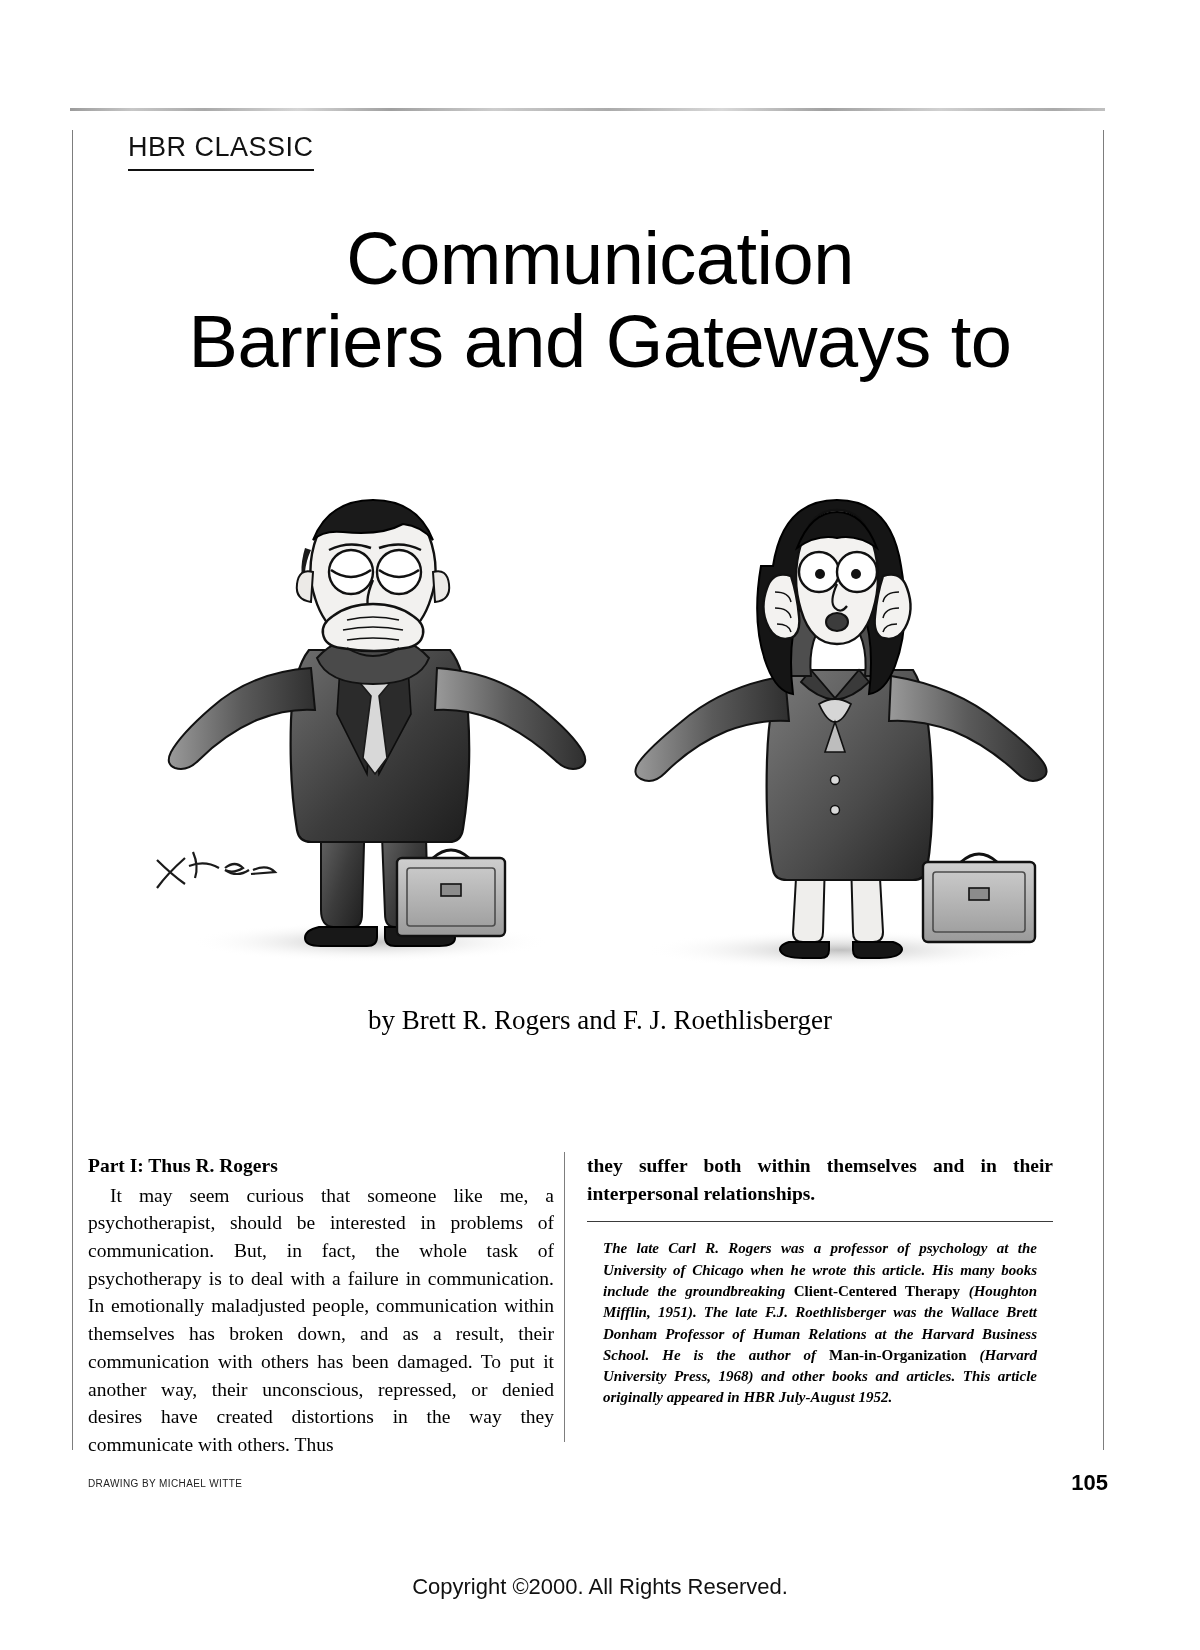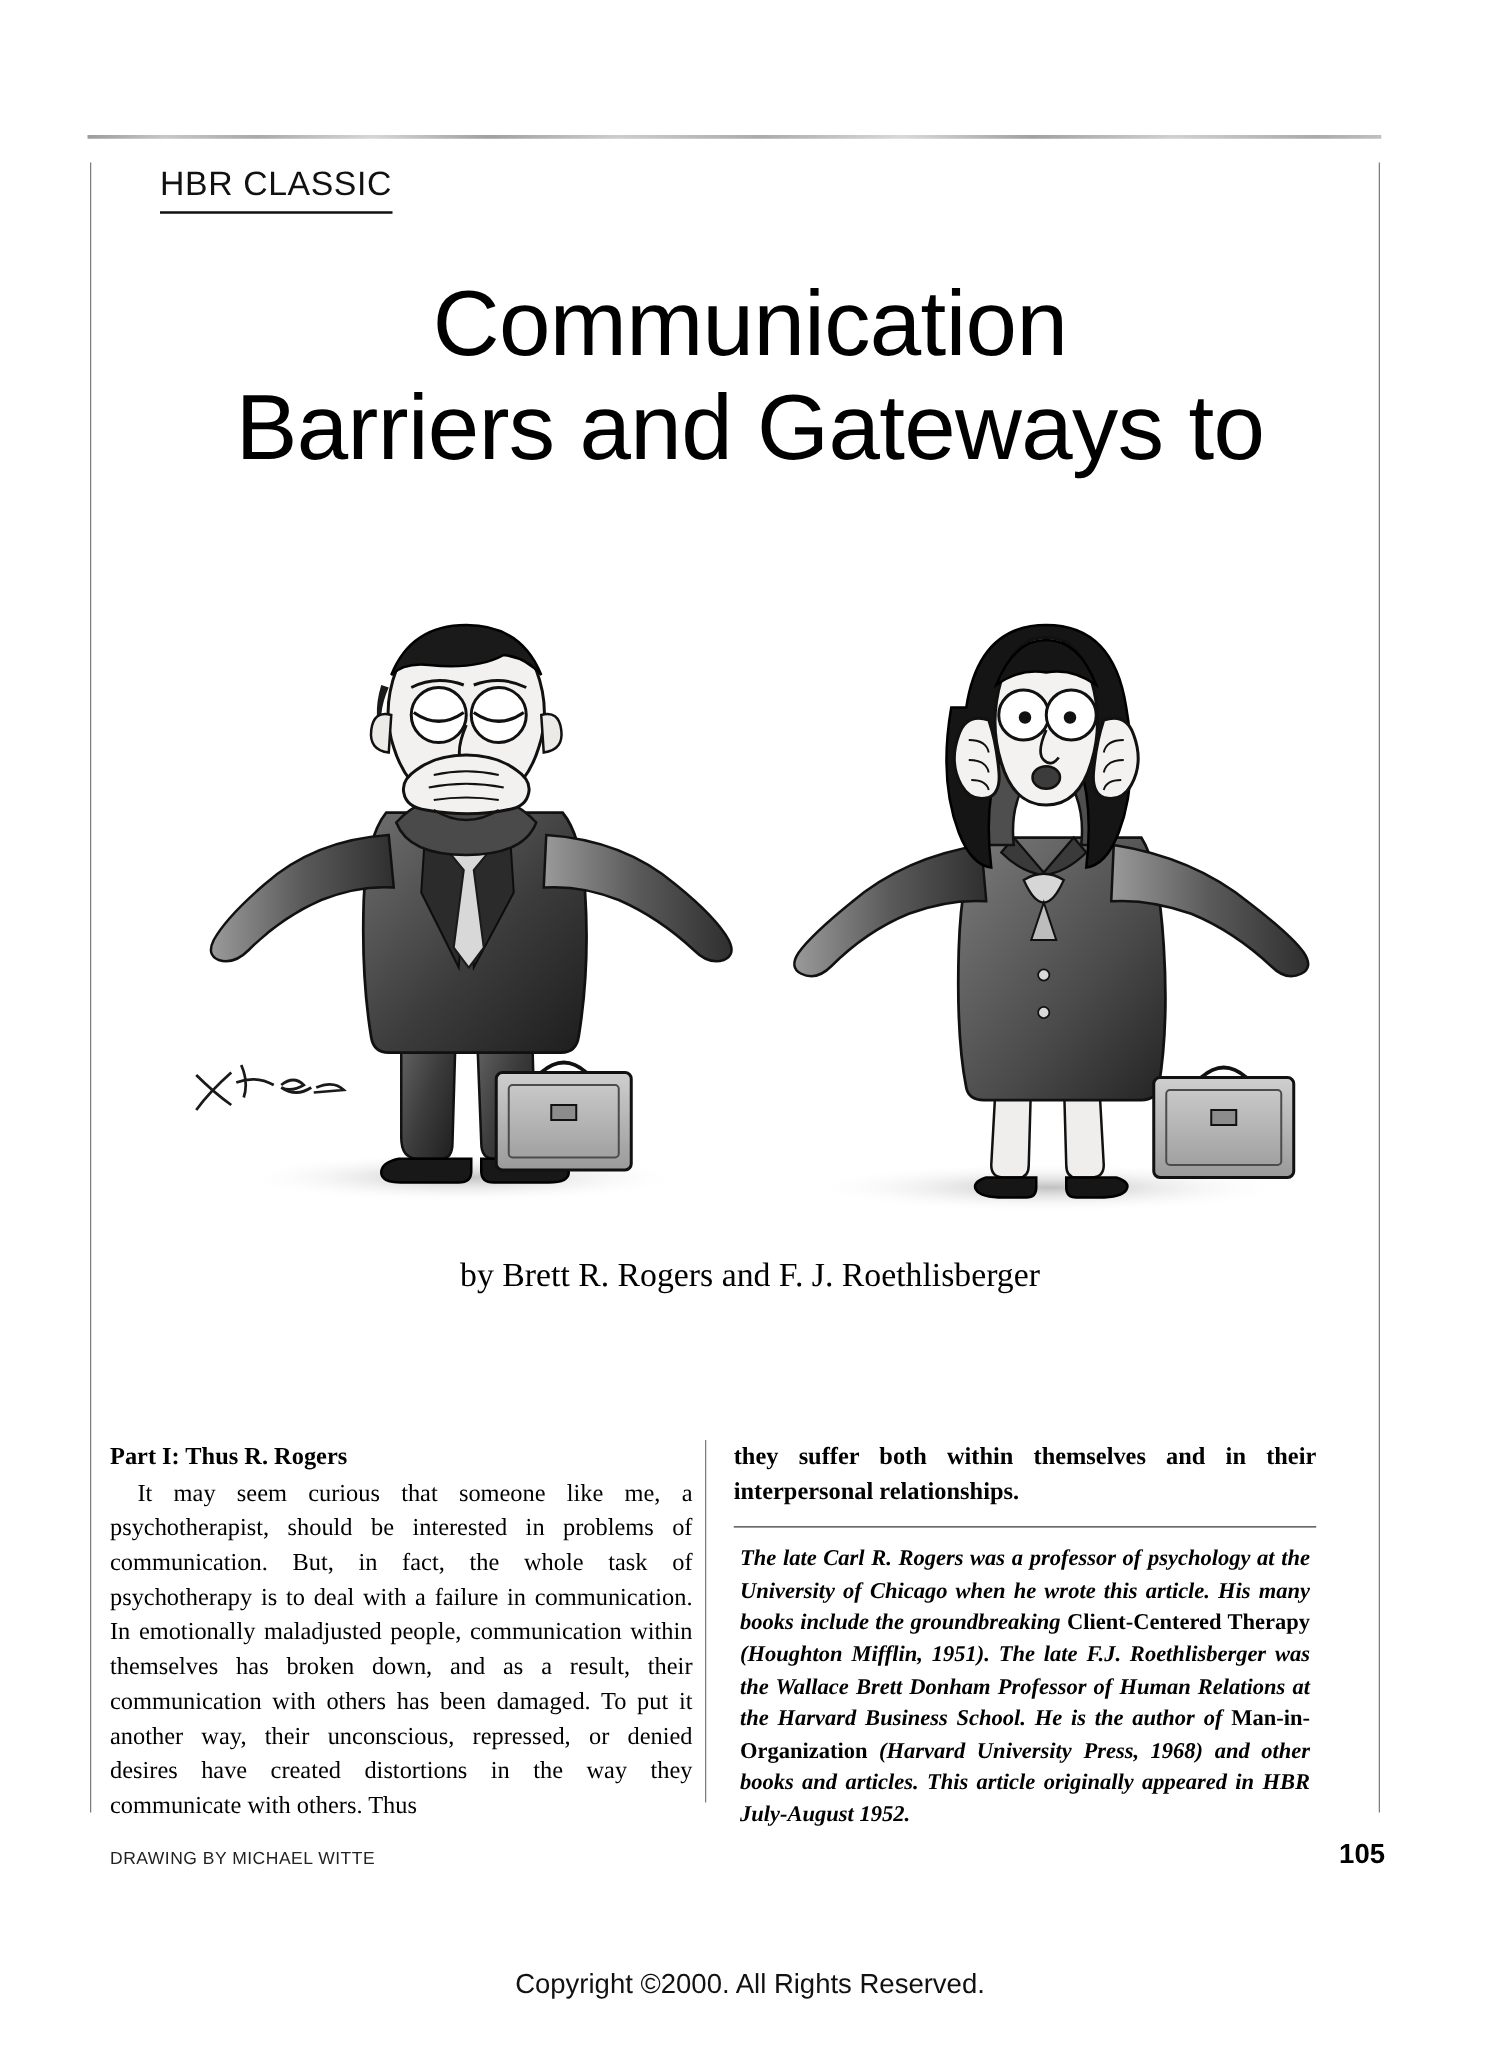--- a/index.html
+++ b/index.html
@@ -133,33 +133,33 @@
     margin: 0;
     text-indent: 22px;
   }
   .bio-rule {
     margin: 14px 0 12px 0;
     border: 0;
     border-top: 1px solid #3a3a3a;
   }
   .bio {
     font-style: italic;
-    font-size: 18px;
+    font-size: 15px;
     line-height: 1.42;
     text-align: justify;
-    margin: 5px;
+    margin: 16px;
   }
   .bio .rom { font-style: normal; }
 
   .credit {
     position: absolute;
     left: 88px;
     top: 1478px;
     font-family: "Liberation Sans", sans-serif;
-    font-size: 14px;
+    font-size: 10px;
     letter-spacing: .4px;
     color: #222;
   }
   .folio {
     position: absolute;
     right: 92px;
     top: 1470px;
     font-family: "Liberation Sans", sans-serif;
     font-weight: bold;
     font-size: 22px;

